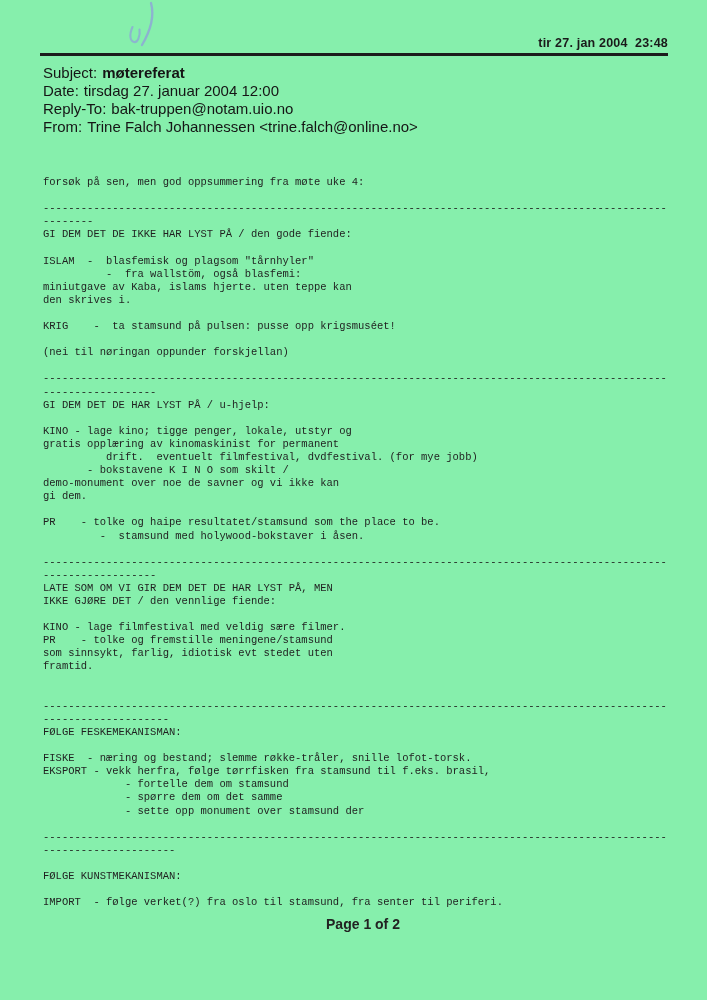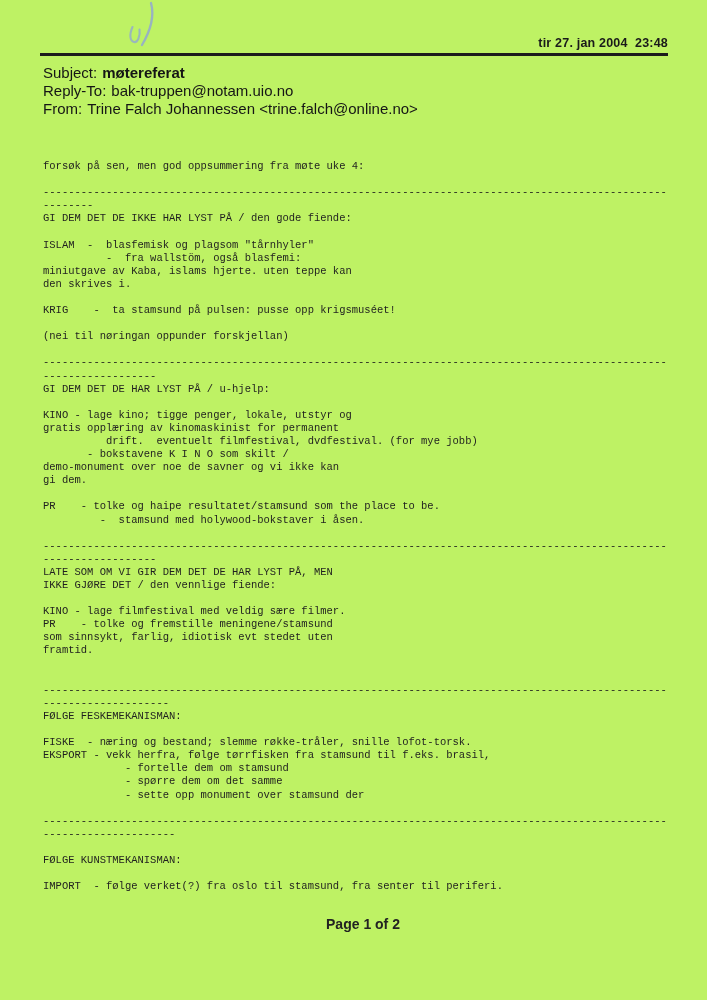--- a/index.html
+++ b/index.html
@@ -1,20 +1,20 @@
 <!DOCTYPE html>
 <html><head>
 <meta charset="utf-8">
 <style>
   html, body { margin: 0; padding: 0; background: #ffffff; }
   .page {
     position: relative;
     width: 707px;
     height: 1000px;
-    background: #bef264;
+    background: #86efac;
     overflow: hidden;
     font-family: "Liberation Sans", sans-serif;
     color: #111;
   }
   .pen-mark {
     position: absolute;
     left: 118px;
     top: 0px;
   }
   .print-timestamp {
@@ -45,21 +45,21 @@
     line-height: 18px;
     color: #151515;
   }
   .hrow { white-space: pre; }
   .hlabel { font-weight: normal; margin-right: 5px; }
   .hval { font-weight: normal; }
   .hval.bold { font-weight: bold; }
   .email-body {
     position: absolute;
     left: 43px;
-    top: 160px;
+    top: 176px;
     margin: 0;
     font-family: "Liberation Mono", "DejaVu Sans Mono", monospace;
     font-size: 10.5px;
     line-height: 13.1px;
     color: #1f1f1f;
     white-space: pre;
   }
   .page-footer {
     position: absolute;
     left: 40px;
@@ -80,20 +80,21 @@
     <path d="M 151 3 C 154.5 16, 151.5 29, 142 45" fill="none" stroke-width="2.3" stroke-linecap="round" opacity="0.8" stroke="#8ea3d9"></path>
     <path d="M 132.5 27 C 129 35, 130 41, 134 42 C 137.5 43, 140.5 36, 139.5 29.5" fill="none" stroke-width="2.1" stroke-linecap="round" opacity="0.75" stroke="#8ea3d9"></path>
   </svg>
 
   <div class="print-timestamp">tir 27. jan 2004  23:48</div>
 
   <div class="header-divider"></div>
 
   <div class="email-header">
     <div class="hrow"><span class="hlabel">Subject:</span><span class="hval bold">møtereferat</span></div>
+    <div class="hrow"><span class="hlabel">Date:</span><span class="hval">tirsdag 27. januar 2004 12:00</span></div>
     <div class="hrow"><span class="hlabel">Reply-To:</span><span class="hval">bak-truppen@notam.uio.no</span></div>
     <div class="hrow"><span class="hlabel">From:</span><span class="hval">Trine Falch Johannessen &lt;trine.falch@online.no&gt;</span></div>
   </div>
 
   <pre class="email-body">forsøk på sen, men god oppsummering fra møte uke 4:
 
 ---------------------------------------------------------------------------------------------------
 --------
 GI DEM DET DE IKKE HAR LYST PÅ / den gode fiende:
 

